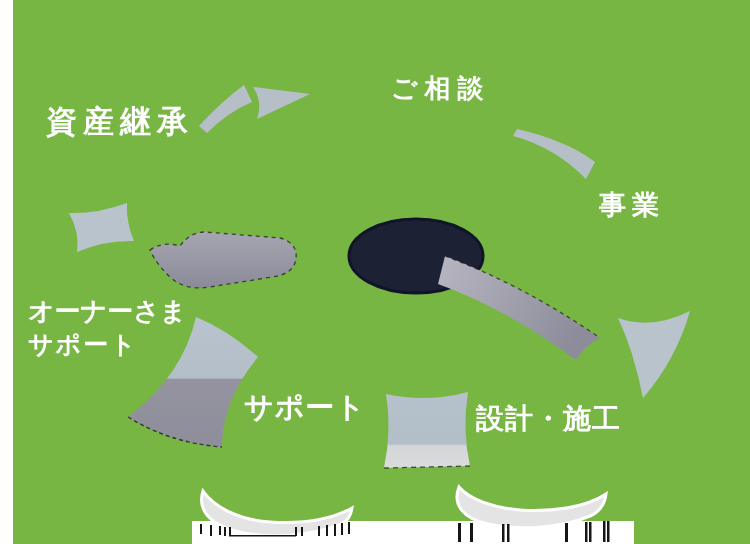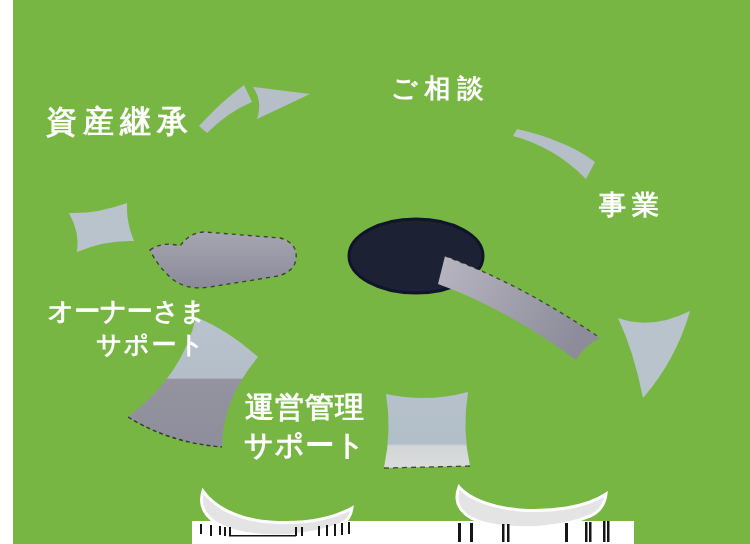--- a/index.html
+++ b/index.html
@@ -10,21 +10,21 @@
   .stage svg{position:absolute;left:0;top:0;}
   .label{
     position:absolute;color:#ffffff;font-weight:bold;white-space:nowrap;
     -webkit-font-smoothing:antialiased;
   }
   .label-asset{left:46px;top:101px;font-size:31px;letter-spacing:6px;}
   .label-consult{left:391px;top:71px;font-size:26px;letter-spacing:7px;}
   .label-business{left:535px;top:188px;width:194px;text-align:center;line-height:1.32;}
   .label-business .l1{font-size:27px;letter-spacing:6px;}
   .label-business .l2{font-size:23px;letter-spacing:0px;}
-  .label-owner{left:34px;top:295px;width:172px;text-align:right;line-height:1.28;}
+  .label-owner{left:28px;top:295px;width:172px;text-align:left;line-height:1.28;}
   .label-owner .l1{font-size:26px;}
   .label-owner .l2{font-size:25px;letter-spacing:2px;}
   .label-operation{left:238px;top:388px;width:134px;text-align:center;line-height:1.32;}
   .label-operation .l1{font-size:29px;letter-spacing:1px;}
   .label-operation .l2{font-size:29px;letter-spacing:1px;}
   .label-design{left:476px;top:400px;font-size:28px;letter-spacing:1px;}
 </style>
 </head>
 <body>
 
@@ -123,18 +123,18 @@
   <div class="label label-business">
     <div class="l1">事業</div>
   </div>
 
   <div class="label label-owner">
     <div class="l1">オーナーさま</div>
     <div class="l2">サポート</div>
   </div>
 
   <div class="label label-operation">
-    <div class="l1">運営管理</div>
     <div class="l2">サポート</div>
   </div>
 
+  <div class="label label-design">設計・施工</div>
 
 </div>
 
 </body></html>

